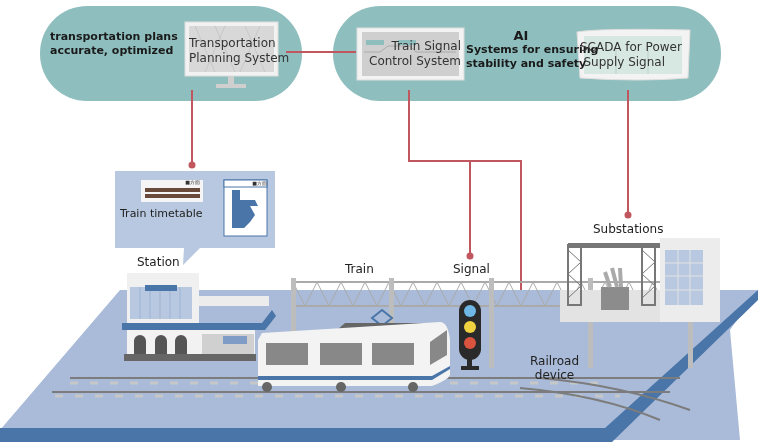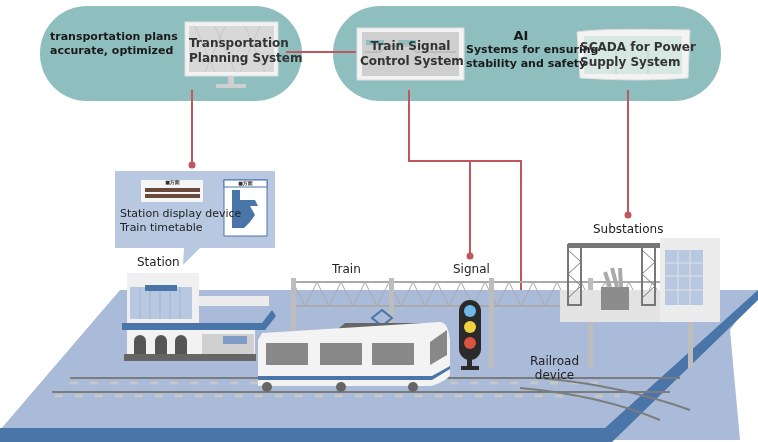--- a/index.html
+++ b/index.html
@@ -1,19 +1,19 @@
 <!DOCTYPE html>
 <html><head>
 <meta charset="utf-8">
 <style>
   html,body{margin:0;padding:0;background:#ffffff;}
   body{width:758px;height:442px;position:relative;overflow:hidden;font-family:"DejaVu Sans","Liberation Sans",sans-serif;}
   svg{position:absolute;left:0;top:0;}
   .lbl{position:absolute;font-weight:normal;color:#222;font-size:12px;line-height:14px;white-space:nowrap;}
-  .box-text{position:absolute;font-size:12px;line-height:15px;color:#333;text-align:center;white-space:nowrap;font-weight:bold;}
+  .box-text{position:absolute;font-size:12px;line-height:15px;color:#333;text-align:right;white-space:nowrap;}
   .pill-text{position:absolute;font-weight:bold;font-size:11px;line-height:14px;color:#1a1a1a;text-align:center;white-space:nowrap;}
 </style>
 </head>
 <body>
 
 <svg width="758" height="442" viewBox="0 0 758 442">
 
   <rect x="40" y="6" width="262" height="95" rx="47" fill="#8fbebe"></rect>
   <rect x="333" y="6" width="388" height="95" rx="47" fill="#8fbebe"></rect>
 
@@ -156,30 +156,29 @@
   <div>Train Signal</div>
   <div>Control System</div>
 </div>
 <div class="pill-text" style="left:466px;top:29px;width:110px;">
   <div style="font-size:13px">AI</div>
   <div>Systems for ensuring</div>
   <div>stability and safety</div>
 </div>
 <div class="box-text" style="left:580px;top:40px;width:85px;">
   <div>SCADA for Power</div>
-  <div>Supply System</div>
+  <div>Supply Signal</div>
 </div>
 
 <div class="box-text" style="left:145px;top:179px;width:55px;font-size:5px;line-height:6px;">■方面</div>
 <div class="box-text" style="left:224px;top:180px;width:43px;font-size:5px;line-height:7px;">■方面</div>
 <div style="position:absolute;left:120px;top:207px;font-size:11px;line-height:14px;color:#222;">
-  <div>Station display device</div>
   <div>Train timetable</div>
 </div>
 
 <div class="lbl" style="left:137px;top:255px;">Station</div>
-<div class="lbl" style="left:332px;top:262px;">Train</div>
+<div class="lbl" style="left:345px;top:262px;">Train</div>
 <div class="lbl" style="left:453px;top:262px;">Signal</div>
 <div class="lbl" style="left:593px;top:222px;">Substations</div>
 <div class="lbl" style="left:530px;top:354px;text-align:center;">
   <div>Railroad</div>
   <div>device</div>
 </div>
 
 </body></html>

